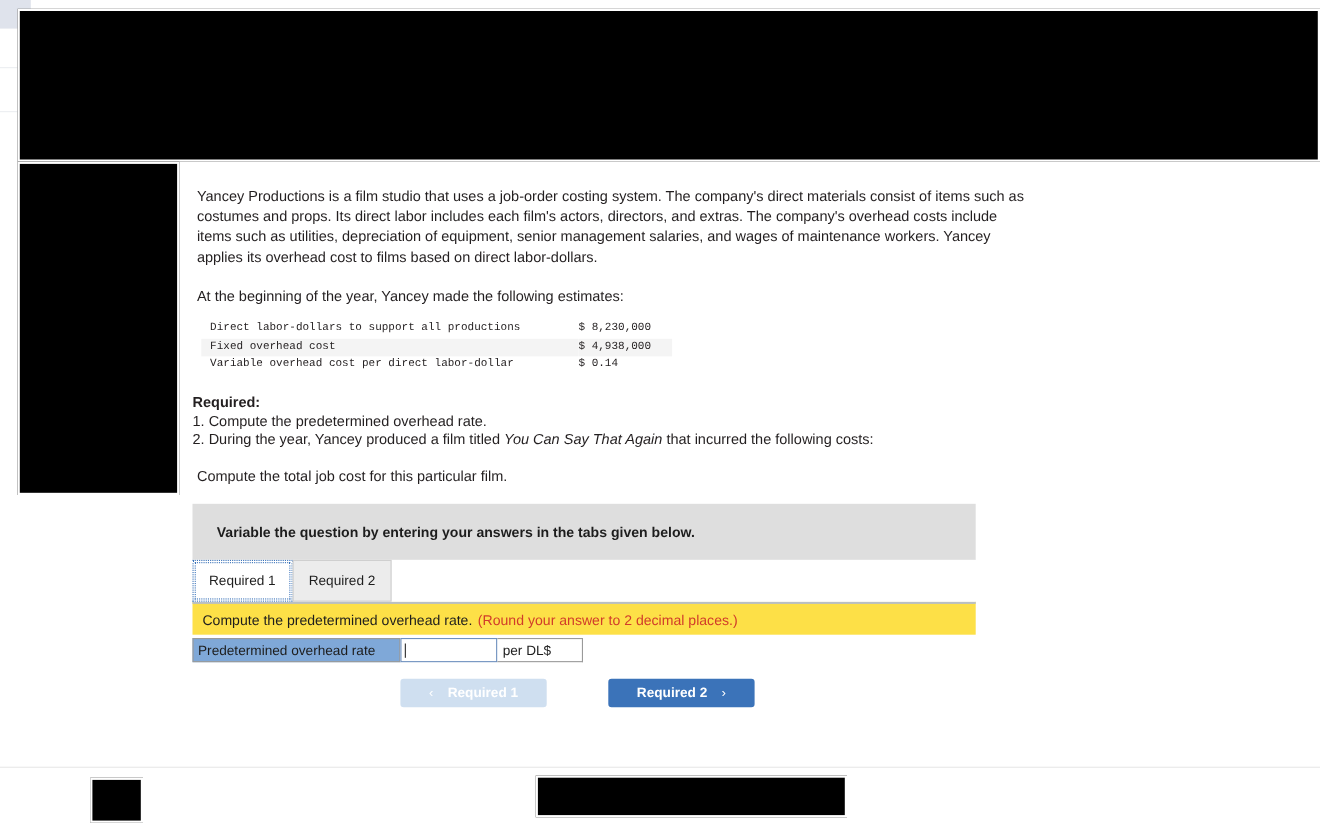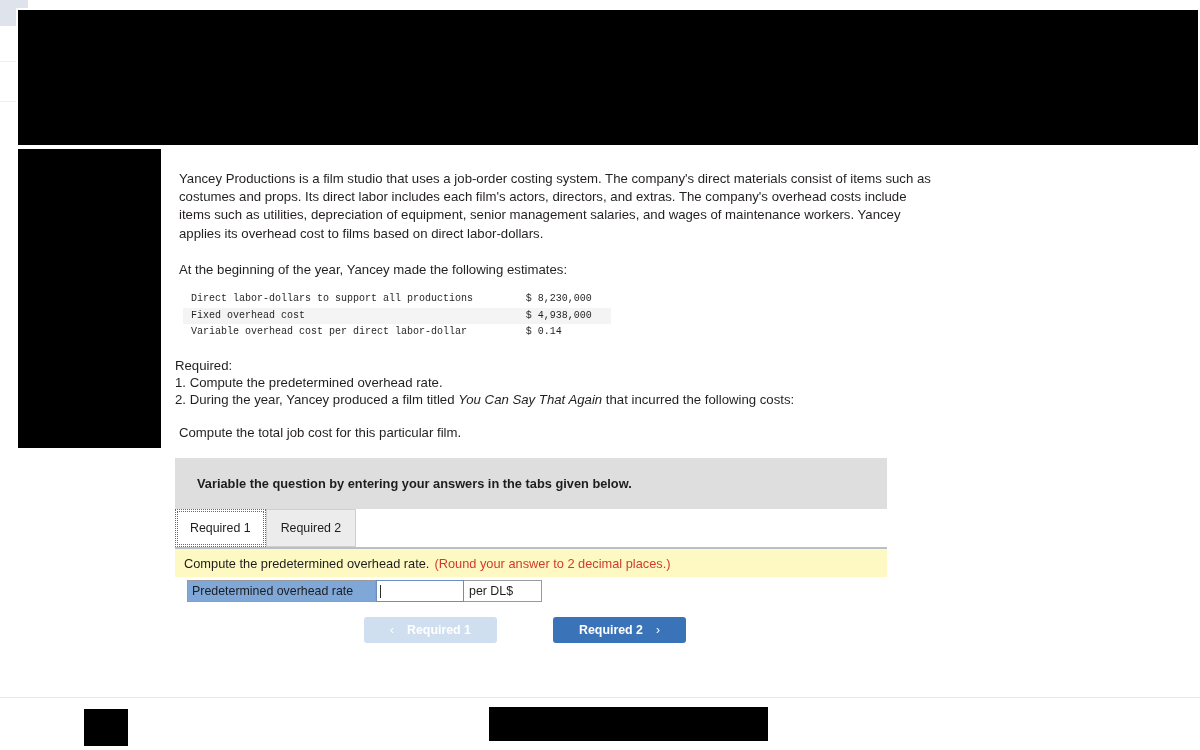--- a/index.html
+++ b/index.html
@@ -80,21 +80,21 @@
   .data-table td {
     padding: 1px 0 2px 0;
     white-space: nowrap;
     line-height: 13.5px;
   }
   .data-table tr.striped { background: #f4f4f4; }
   .data-table td.label { padding-left: 8px; }
   .data-table td.value { text-align: left; padding-right: 6px; }
 
   #required-block { margin-top: 16px; }
-  .req-head { font-weight: normal; font-size: 13.2px; line-height: 17px; }
+  .req-head { font-weight: bold; font-size: 13.2px; line-height: 17px; }
   .req-line { font-size: 13.2px; line-height: 17.5px; }
   .film-title { font-style: italic; }
 
   #compute-total { margin-top: 15px; }
 
   
   #answer-widget {
     position: absolute;
     left: 175px;
     top: 458px;
@@ -137,21 +137,21 @@
     min-width: 80px;
   }
   .tab.inactive {
     background: #ececec;
     border: 1px solid #cfcfcf;
     border-top: 1px solid #cfcfcf;
     min-width: 78px;
   }
 
   #question-row {
-    background: #fef9c3;
+    background: #fde047;
     border-top: 2px solid #b9bfc4;
     height: 30px;
     display: flex;
     align-items: center;
     padding-left: 9px;
     box-sizing: border-box;
     font-size: 12.8px;
     color: #1d1d1d;
   }
   .round-note { color: #d13c2a; margin-left: 5px; }
@@ -165,21 +165,20 @@
   }
   #answer-label {
     width: 189px;
     background: #7fa8d8;
     border: 1px solid #9a9a9a;
     box-sizing: border-box;
     display: flex;
     align-items: center;
     padding-left: 4px;
     color: #1d1d1d;
-    margin-left: 12px;
   }
   #answer-input {
     width: 88px;
     background: #ffffff;
     border: 1px solid #6d8fbe;
     box-sizing: border-box;
     display: flex;
     align-items: center;
     padding-left: 3px;
     position: relative;

